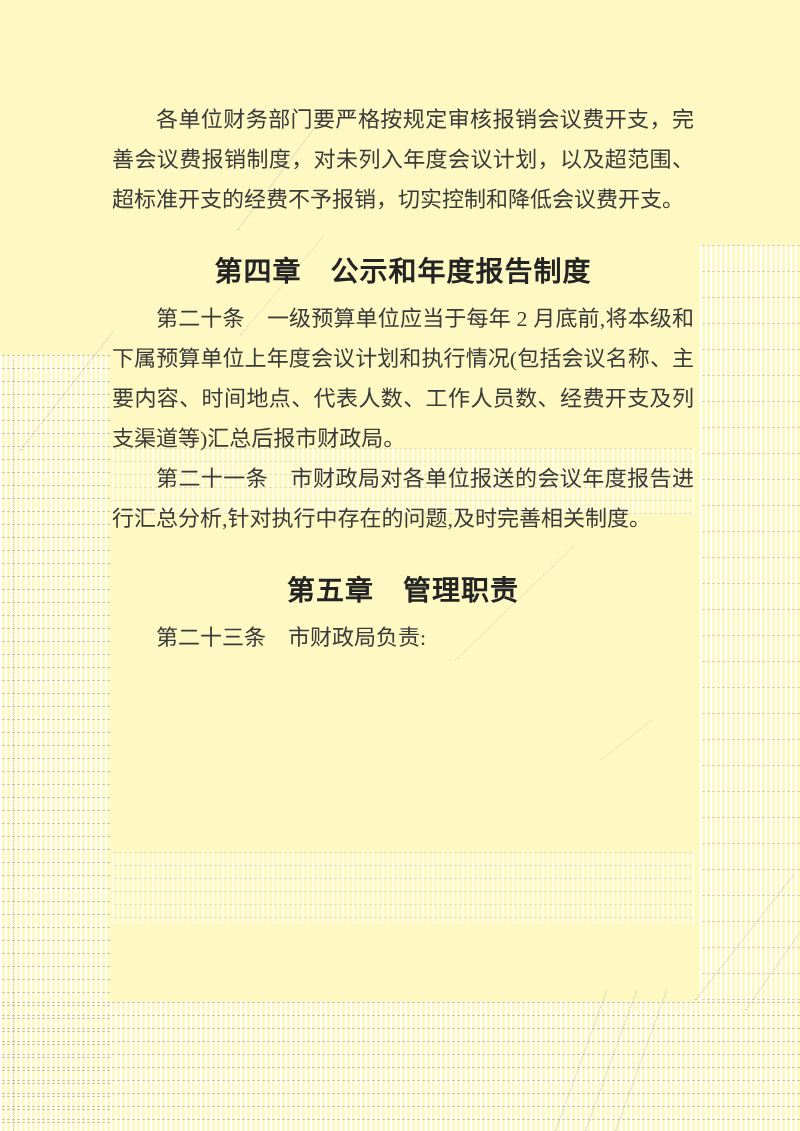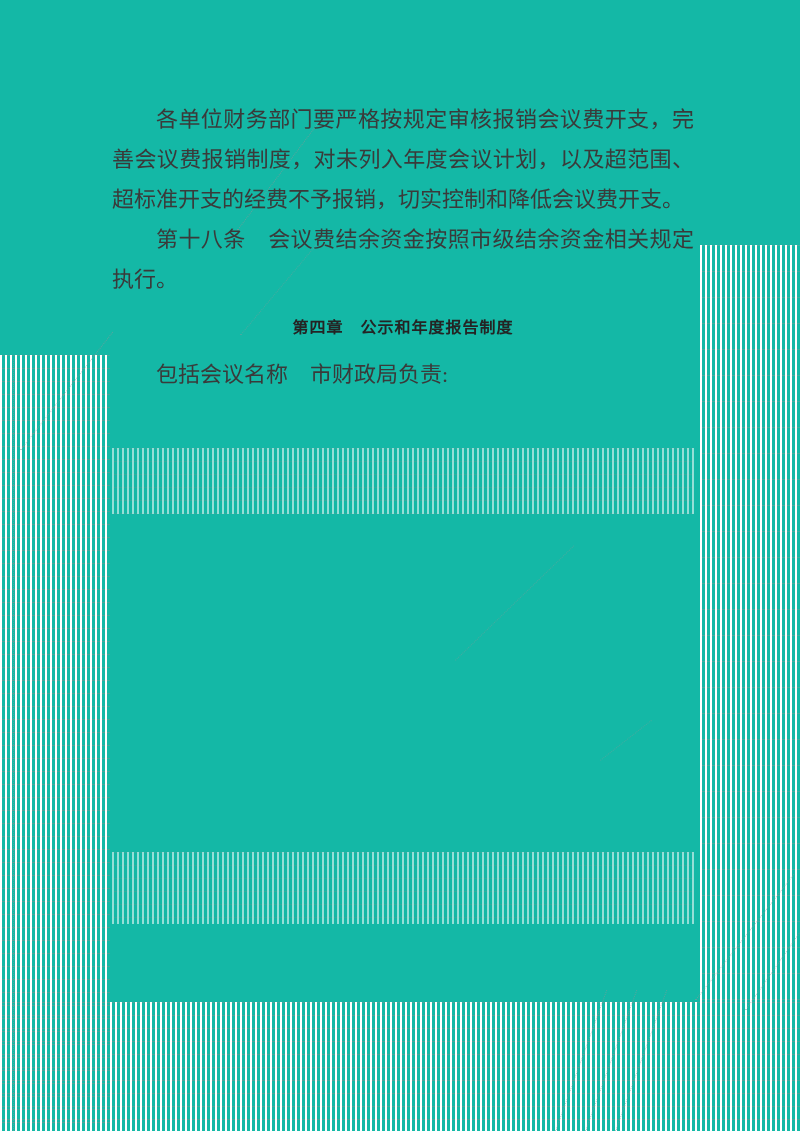--- a/index.html
+++ b/index.html
@@ -1,21 +1,21 @@
 <!DOCTYPE html>
 <html lang="zh-CN"><head>
 <meta charset="utf-8">
 <style>
   html,body{margin:0;padding:0;}
   body{
     width:800px;height:1131px;position:relative;overflow:hidden;
     background:#ffffff;
     font-family:"Liberation Serif","DejaVu Serif",serif;
   }
-  .page{position:absolute;inset:0;background:#14b8a6;}
+  .page{position:absolute;inset:0;background:#fef9c3;}
 
   
   .artifact{position:absolute;pointer-events:none;}
   
   .dotrows{
     background-image:
       repeating-linear-gradient(90deg,#ffffff 0 2px,rgba(255,255,255,0) 2px 5px),
       repeating-linear-gradient(180deg,rgba(140,140,140,.45) 0 1px,rgba(0,0,0,0) 1px 13px);
   }
   .dotrows.sparse{
@@ -28,23 +28,23 @@
   .dotline-v{border-left:1px dotted rgba(150,150,150,.45);width:0;}
 
   
   .content{
     position:absolute;left:112px;top:100px;width:582px;
     font-size:22px;line-height:40px;color:#3a3a3a;
     text-align:justify;text-justify:inter-ideograph;
   }
   .content p{margin:0;text-indent:2em;}
   .chapter{
-    margin:8px 0 7px 0;text-indent:0;text-align:center;
+    margin:32px 0 7px 0;text-indent:0;text-align:center;
     font-family:"Liberation Sans","DejaVu Sans",sans-serif;
-    font-weight:700;font-size:16px;line-height:40px;color:#242424;
+    font-weight:700;font-size:28px;line-height:40px;color:#242424;
     letter-spacing:1px;
   }
 </style>
 </head>
 <body>
 
 <div class="page">
 
   <div class="artifact dotrows" style="left:0;top:355px;width:110px;height:776px;"></div>
   <div class="artifact dotrows sparse" style="left:700px;top:245px;width:100px;height:760px;"></div>
@@ -59,18 +59,20 @@
   <div class="artifact dotline" style="left:455px;top:660px;width:165px;transform:rotate(-44deg);opacity:.7;"></div>
   <div class="artifact dotline" style="left:600px;top:760px;width:65px;transform:rotate(-38deg);opacity:.7;"></div>
   <div class="artifact dotline" style="left:695px;top:1000px;width:160px;transform:rotate(-52deg);"></div>
   <div class="artifact dotline" style="left:745px;top:1010px;width:120px;transform:rotate(-55deg);"></div>
   <div class="artifact dotline" style="left:555px;top:1131px;width:150px;transform:rotate(-70deg);"></div>
   <div class="artifact dotline" style="left:585px;top:1131px;width:150px;transform:rotate(-70deg);"></div>
   <div class="artifact dotline" style="left:615px;top:1131px;width:150px;transform:rotate(-70deg);"></div>
 
   <div class="content">
     <p class="para">各单位财务部门要严格按规定审核报销会议费开支，完善会议费报销制度，对未列入年度会议计划，以及超范围、超标准开支的经费不予报销，切实控制和降低会议费开支。</p>
-    <p class="para">第十八条　会议费结余资金按照市级结余资金相关规定执行。</p>
     <h2 class="chapter">第四章　公示和年度报告制度</h2>
-    <p class="para">包括会议名称　市财政局负责:</p>
+    <p class="para">第二十条　一级预算单位应当于每年 2 月底前,将本级和下属预算单位上年度会议计划和执行情况(包括会议名称、主要内容、时间地点、代表人数、工作人员数、经费开支及列支渠道等)汇总后报市财政局。</p>
+    <p class="para">第二十一条　市财政局对各单位报送的会议年度报告进行汇总分析,针对执行中存在的问题,及时完善相关制度。</p>
+    <h2 class="chapter">第五章　管理职责</h2>
+    <p class="para">第二十三条　市财政局负责:</p>
   </div>
 
 </div>
 
 </body></html>

